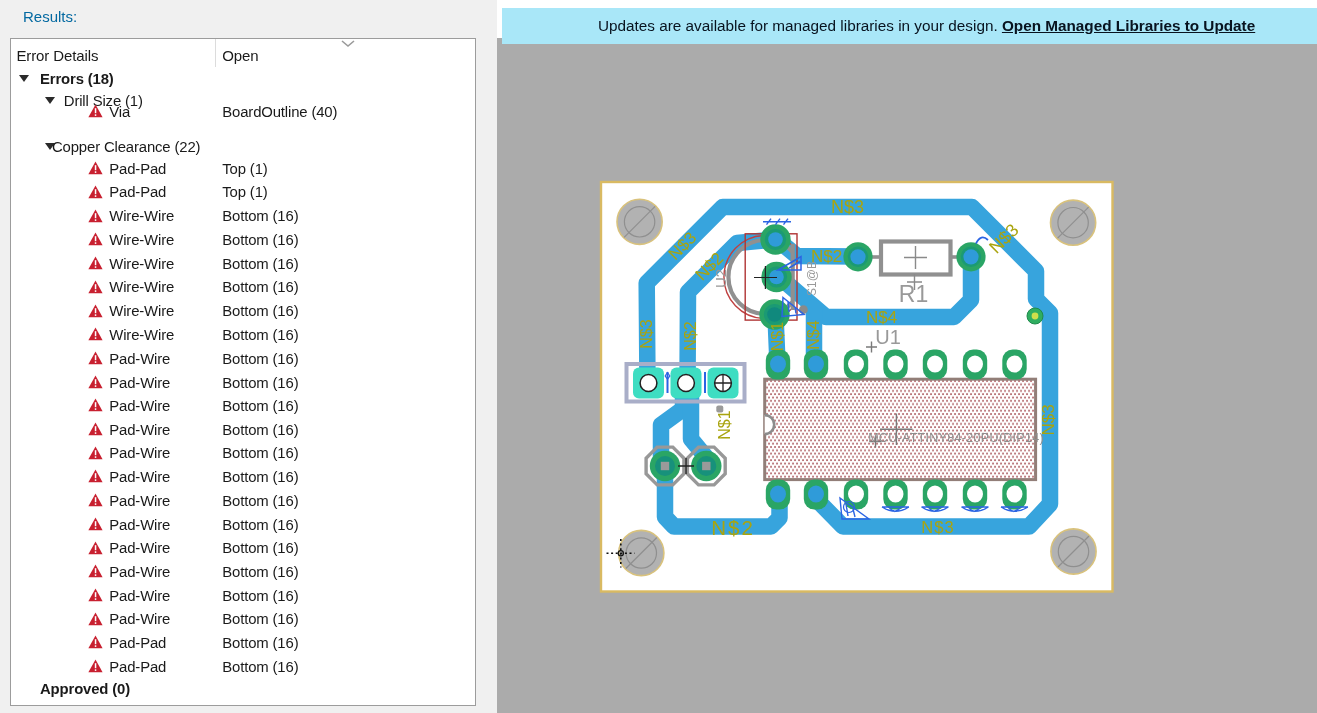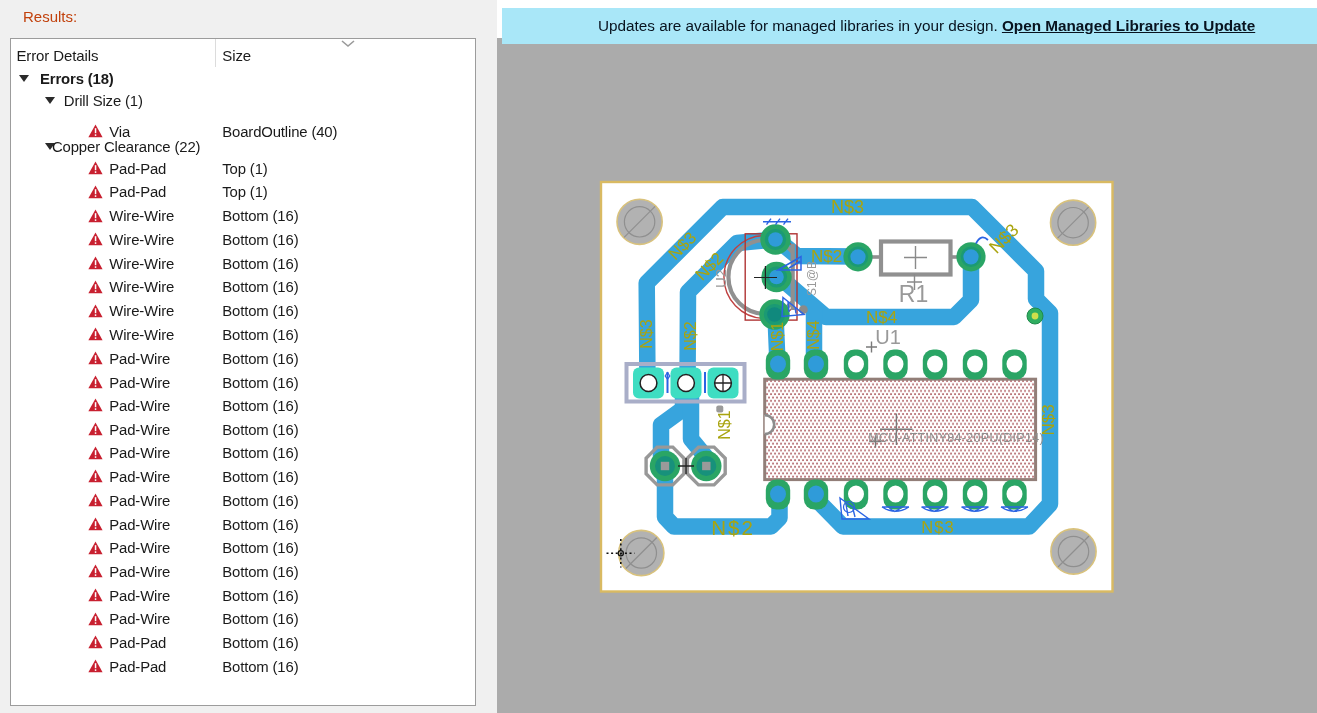--- a/index.html
+++ b/index.html
@@ -1,47 +1,47 @@
 <!DOCTYPE html>
 <html><head><meta charset="utf-8"><style>
 html,body{margin:0;padding:0;}
 body{width:1317px;height:713px;position:relative;overflow:hidden;background:#f0f0f0;font-family:"Liberation Sans",sans-serif;}
-#results{position:absolute;left:23px;top:8px;font-size:15px;color:#c2410c;}
+#results{position:absolute;left:23px;top:8px;font-size:15px;color:#0369a1;}
 #box{position:absolute;left:10px;top:38px;width:466px;height:668px;background:#fff;border:1px solid #9c9c9c;box-sizing:border-box;padding-left:44px;}
 #hdrsep{position:absolute;left:204px;top:0px;width:1px;height:28px;background:#dcdcdc;}
 .hdr{position:absolute;font-size:15px;letter-spacing:-0.1px;color:#1a1a1a;}
 #chev{position:absolute;left:330px;top:1px;}
 .row{position:absolute;left:0;width:464px;height:23.6px;}
 .t{position:absolute;top:50%;transform:translateY(-50%);font-size:14.9px;letter-spacing:-0.15px;color:#1a1a1a;white-space:nowrap;}
 .b{font-weight:bold;}
 .tri{position:absolute;top:8px;width:0;height:0;border-left:5.5px solid transparent;border-right:5.5px solid transparent;border-top:7px solid #2a2a2a;}
 .ic{position:absolute;top:4px;}
 #canvas{position:absolute;left:497px;top:0;width:820px;height:713px;background:#ffffff;}
 #bar{position:absolute;left:5px;top:8px;width:815px;height:36px;background:#a9e7f8;}
 #bartext{position:absolute;left:96px;top:8.5px;font-size:15.3px;color:#08131f;white-space:nowrap;}
 #gray{position:absolute;left:0;top:38px;width:820px;height:675px;background:#ababab;}
 </style></head>
 <body>
 <div id="results">Results:</div>
 <div id="box">
 <span class="hdr" style="left:5.4px;top:8px">Error Details</span>
-<span class="hdr" style="left:211.3px;top:8px">Size</span>
+<span class="hdr" style="left:211.3px;top:8px">Open</span>
 <div id="hdrsep"></div>
 <svg id="chev" width="14" height="8" viewBox="0 0 14 8">
       <polyline points="1,1 7,6 13,1" fill="none" stroke="#9a9a9a" stroke-width="1.6"></polyline>
     </svg>
 <div class="row" style="top:28.2px">
       <span class="tri" style="left:8px"></span>
       <span class="t b" style="left:29px">Errors (18)</span>
     </div>
 <div class="row" style="top:50.2px">
       <span class="tri" style="left:33.5px"></span>
       <span class="t" style="left:52.8px">Drill Size (1)</span>
     </div>
-<div class="row" style="top:81px">
+<div class="row" style="top:61px">
       <span class="ic" style="left:77px"><svg class="wi" width="15" height="14" viewBox="0 0 15 14">
           <path d="M7.5 0.5 L14.6 13.2 L0.4 13.2 Z" fill="#c82030"></path>
           <rect x="6.8" y="4.2" width="1.5" height="5" fill="#fff"></rect>
           <rect x="6.8" y="10.3" width="1.5" height="1.6" fill="#fff"></rect>
         </svg></span>
       <span class="t" style="left:98.3px">Via</span>
       <span class="t" style="left:211.3px">BoardOutline (40)</span>
     </div>
 <div class="row" style="top:96.1px">
       <span class="tri" style="left:33.5px"></span>
@@ -237,20 +237,23 @@
       <span class="t" style="left:211.3px">Bottom (16)</span>
     </div>
 <div class="row" style="top:616.0px">
       <span class="ic" style="left:77px"><svg class="wi" width="15" height="14" viewBox="0 0 15 14">
           <path d="M7.5 0.5 L14.6 13.2 L0.4 13.2 Z" fill="#c82030"></path>
           <rect x="6.8" y="4.2" width="1.5" height="5" fill="#fff"></rect>
           <rect x="6.8" y="10.3" width="1.5" height="1.6" fill="#fff"></rect>
         </svg></span>
       <span class="t" style="left:98.3px">Pad-Pad</span>
       <span class="t" style="left:211.3px">Bottom (16)</span>
+    </div>
+<div class="row" style="top:638.0px">
+      <span class="t b" style="left:29px">Approved (0)</span>
     </div>
 </div>
 <div id="canvas">
 <div id="gray"><svg width="820" height="675" viewBox="497 38 820 675">
         <defs>
           <pattern id="hatch" x="0" y="0" width="4" height="6.6" patternUnits="userSpaceOnUse">
             <rect width="4" height="6.6" fill="#ffffff"></rect>
             <rect x="0.4" y="0.6" width="1.25" height="1.8" fill="#93282e"></rect>
             <rect x="2.4" y="3.9" width="1.25" height="1.8" fill="#93282e"></rect>
           </pattern>

